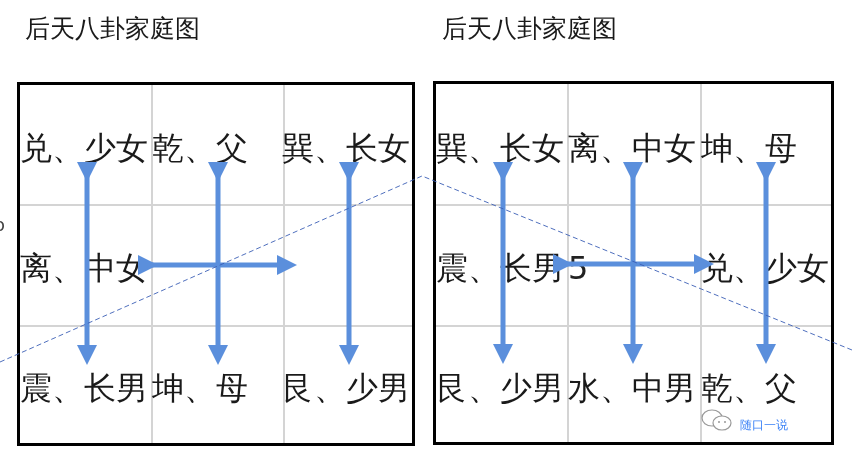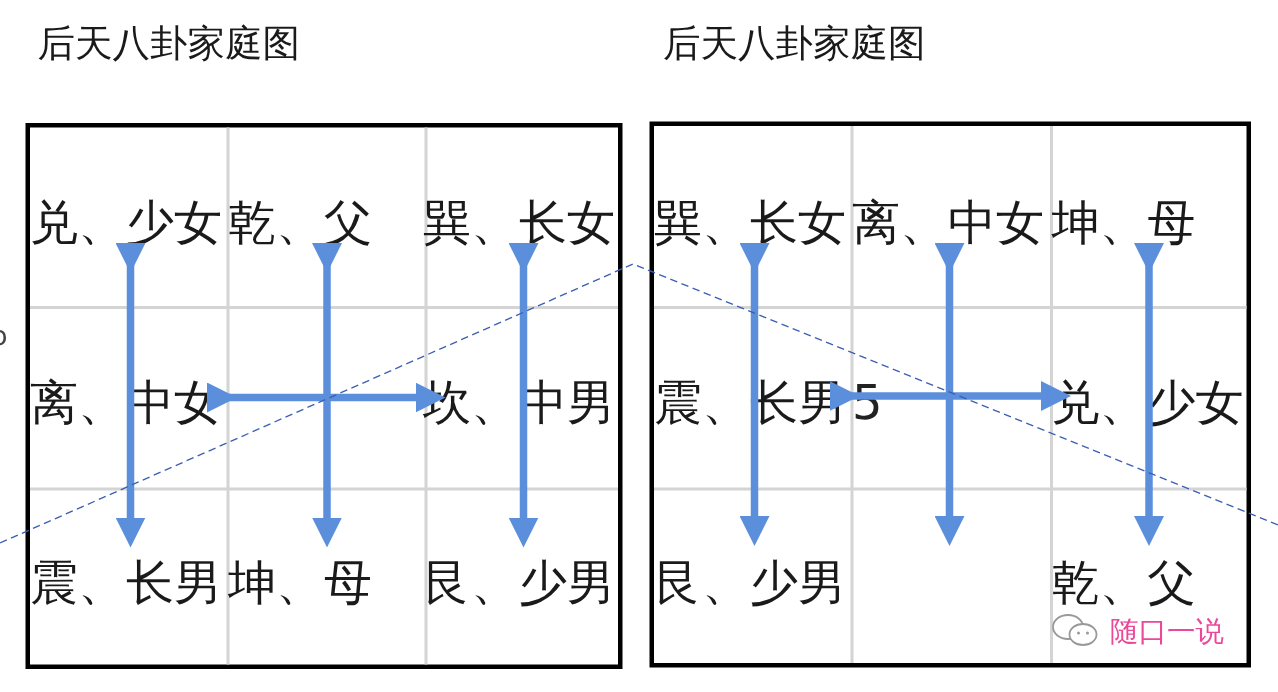--- a/index.html
+++ b/index.html
@@ -5,21 +5,21 @@
   html, body { margin:0; padding:0; }
   body { width:852px; height:461px; background:#ffffff; position:relative; overflow:hidden;
          font-family:"DejaVu Sans", "Liberation Sans", sans-serif; color:#1a1a1a; }
   .title { position:absolute; font-size:25px; top:12px; letter-spacing:0px; white-space:nowrap; }
   .grid { position:absolute; border:3px solid #000; box-sizing:border-box; }
   .vline { position:absolute; top:0; bottom:0; width:1.5px; background:#d4d4d4; }
   .hline { position:absolute; left:0; right:0; height:1.5px; background:#d4d4d4; }
   .cell { position:absolute; width:133px; text-align:left; font-size:32px; white-space:nowrap; line-height:30px; }
   svg.overlay { position:absolute; left:0; top:0; }
   .stray { position:absolute; font-size:18px; color:#444; }
-  .watermark { position:absolute; left:700px; top:408px; font-size:19px; color:#ec4899; white-space:nowrap; display:flex; align-items:flex-end; gap:4px; }
+  .watermark { position:absolute; left:700px; top:408px; font-size:12px; color:#3b82f6; white-space:nowrap; display:flex; align-items:flex-end; gap:4px; }
   .wm-icon { width:36px; height:26px; }
 </style>
 </head>
 <body>
 
 <div class="title" style="left:25px;">后天八卦家庭图</div>
 <div class="title" style="left:442px;">后天八卦家庭图</div>
 
 <div class="stray" style="left:-6px; top:214px;">o</div>
 
@@ -27,39 +27,39 @@
   <div class="vline" style="left:131px;"></div>
   <div class="vline" style="left:263px;"></div>
   <div class="hline" style="top:119px;"></div>
   <div class="hline" style="top:240px;"></div>
 
   <div class="cell" style="left:0px; top:48px;">兑、少女</div>
   <div class="cell" style="left:132px; top:48px;">乾、父</div>
   <div class="cell" style="left:262px; top:48px;">巽、长女</div>
   <div class="cell" style="left:0px; top:168px;">离、中女</div>
   <div class="cell" style="left:132px; top:168px;"></div>
-  <div class="cell" style="left:262px; top:168px;">坎、中男</div>
   <div class="cell" style="left:0px; top:288px;">震、长男</div>
   <div class="cell" style="left:132px; top:288px;">坤、母</div>
   <div class="cell" style="left:262px; top:288px;">艮、少男</div>
 </div>
 
 <div class="grid" style="left:433px; top:81px; width:401px; height:364px;">
   <div class="vline" style="left:131px;"></div>
   <div class="vline" style="left:264px;"></div>
   <div class="hline" style="top:120px;"></div>
   <div class="hline" style="top:241px;"></div>
 
   <div class="cell" style="left:0px; top:49px;">巽、长女</div>
   <div class="cell" style="left:132px; top:49px;">离、中女</div>
   <div class="cell" style="left:265px; top:49px;">坤、母</div>
   <div class="cell" style="left:0px; top:169px;">震、长男</div>
   <div class="cell" style="left:132px; top:169px; color:#222;">5</div>
   <div class="cell" style="left:265px; top:169px;">兑、少女</div>
   <div class="cell" style="left:0px; top:289px;">艮、少男</div>
+  <div class="cell" style="left:132px; top:289px;">水、中男</div>
   <div class="cell" style="left:265px; top:289px;">乾、父</div>
 </div>
 
 <svg class="overlay" width="852" height="461" viewBox="0 0 852 461">
   <defs>
     <marker id="ah" markerWidth="4" markerHeight="4" refX="2" refY="2" orient="auto" markerUnits="strokeWidth">
       <path d="M0,0 L4,2 L0,4 Z" fill="#5b8fdc"></path>
     </marker>
   </defs>
 

